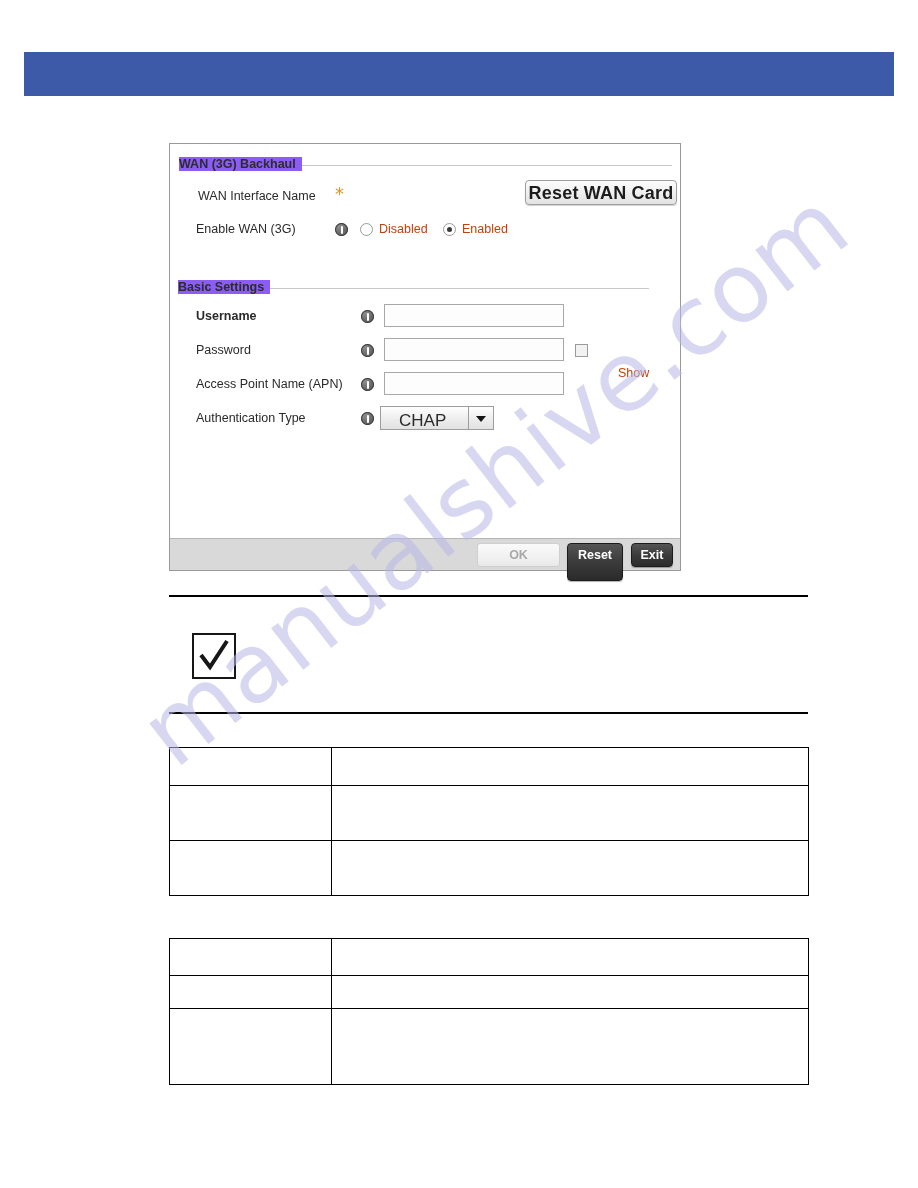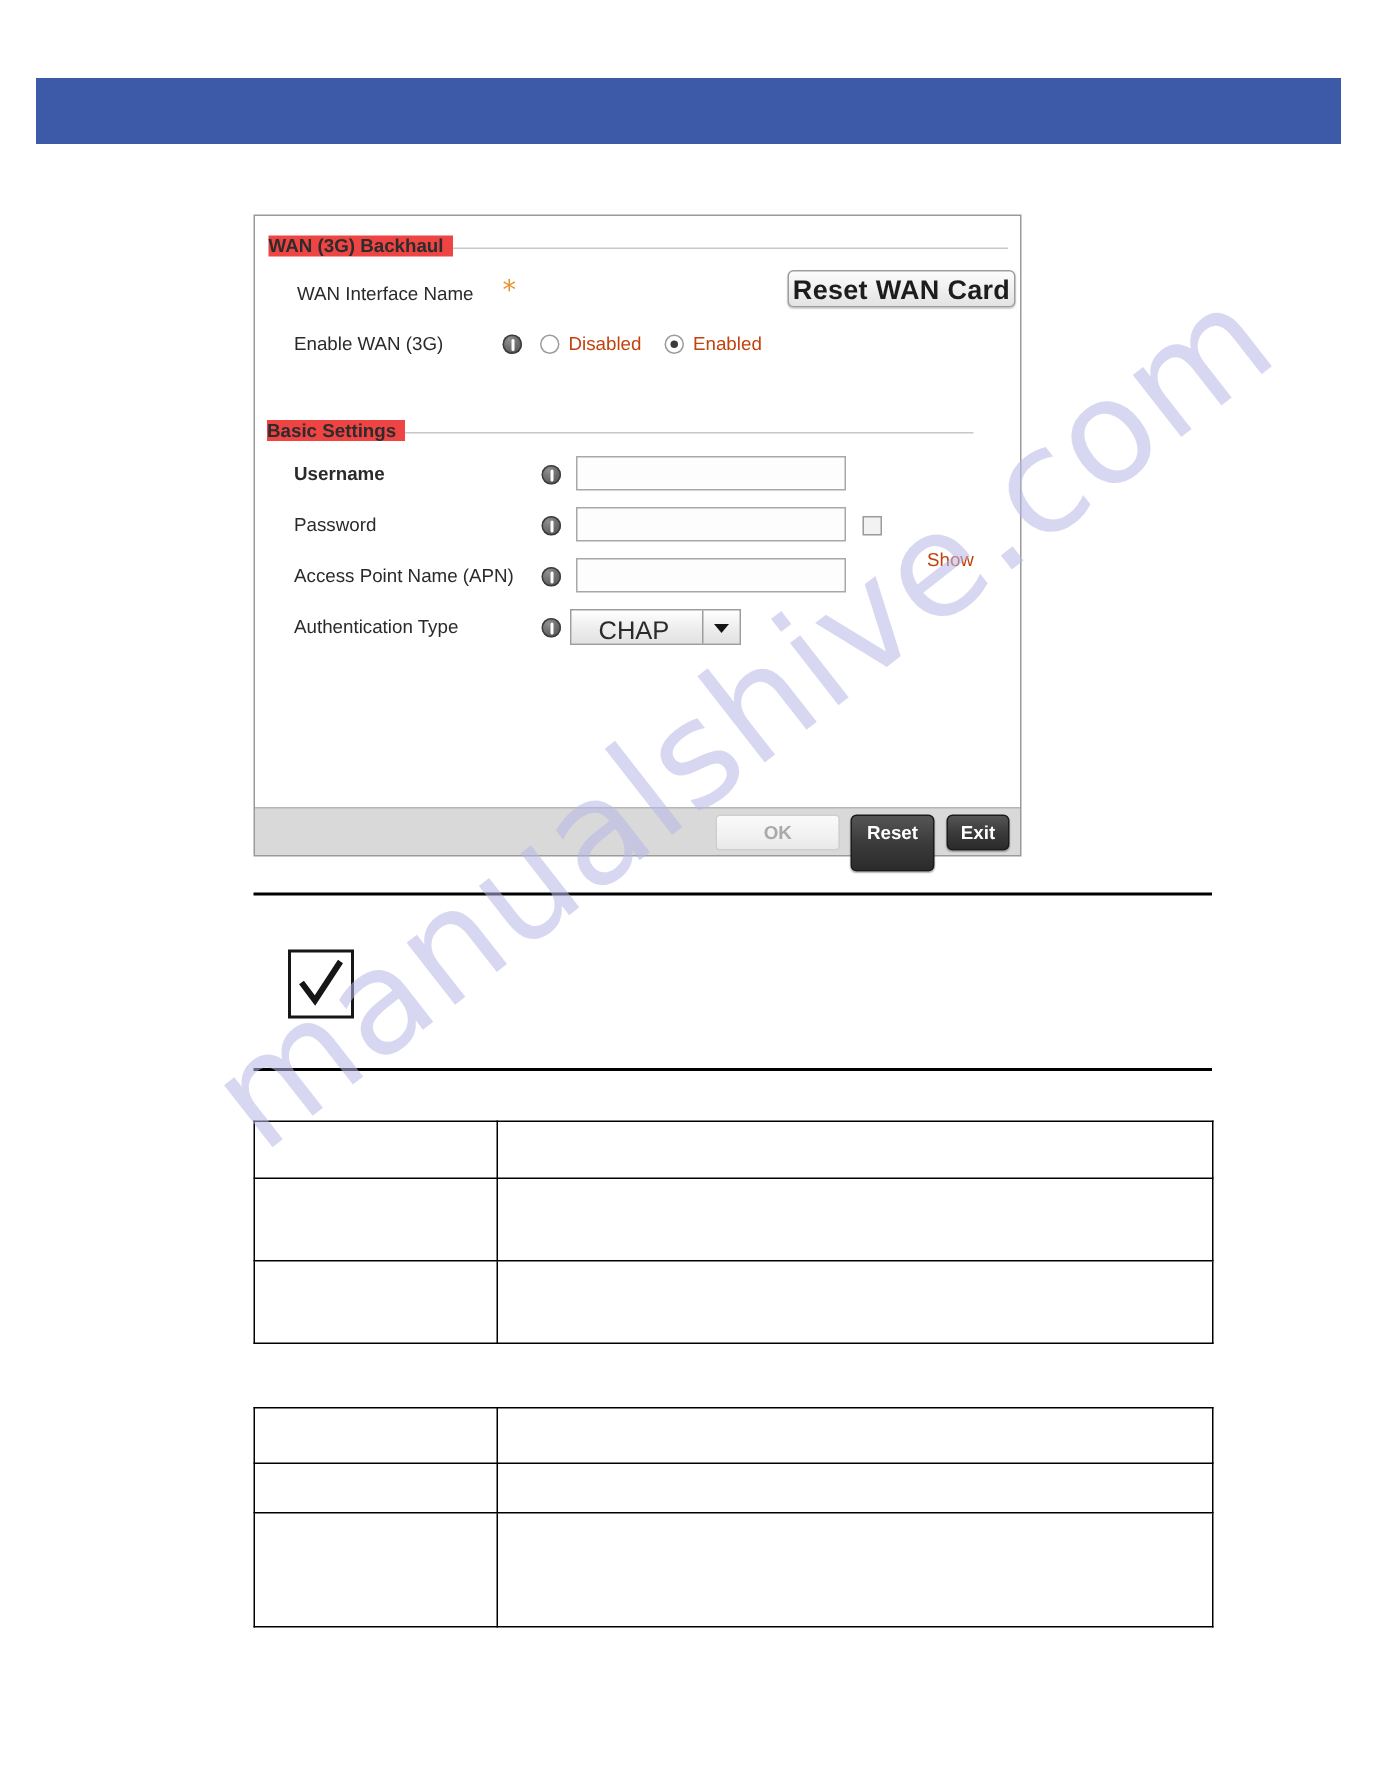--- a/index.html
+++ b/index.html
@@ -79,21 +79,21 @@
     box-sizing: border-box;
   }
 
   
   .section-title {
     position: absolute;
     font-size: 12.5px;
     font-weight: bold;
     color: #2c2c2c;
     white-space: nowrap;
-    background: #ef4444;
+    background: #8b5cf6;
     padding-right: 6px;
     z-index: 3;
     text-align: right;
   }
   .section-rule {
     position: absolute;
     height: 1px;
     background: #c8c8c8;
     z-index: 2;
   }

